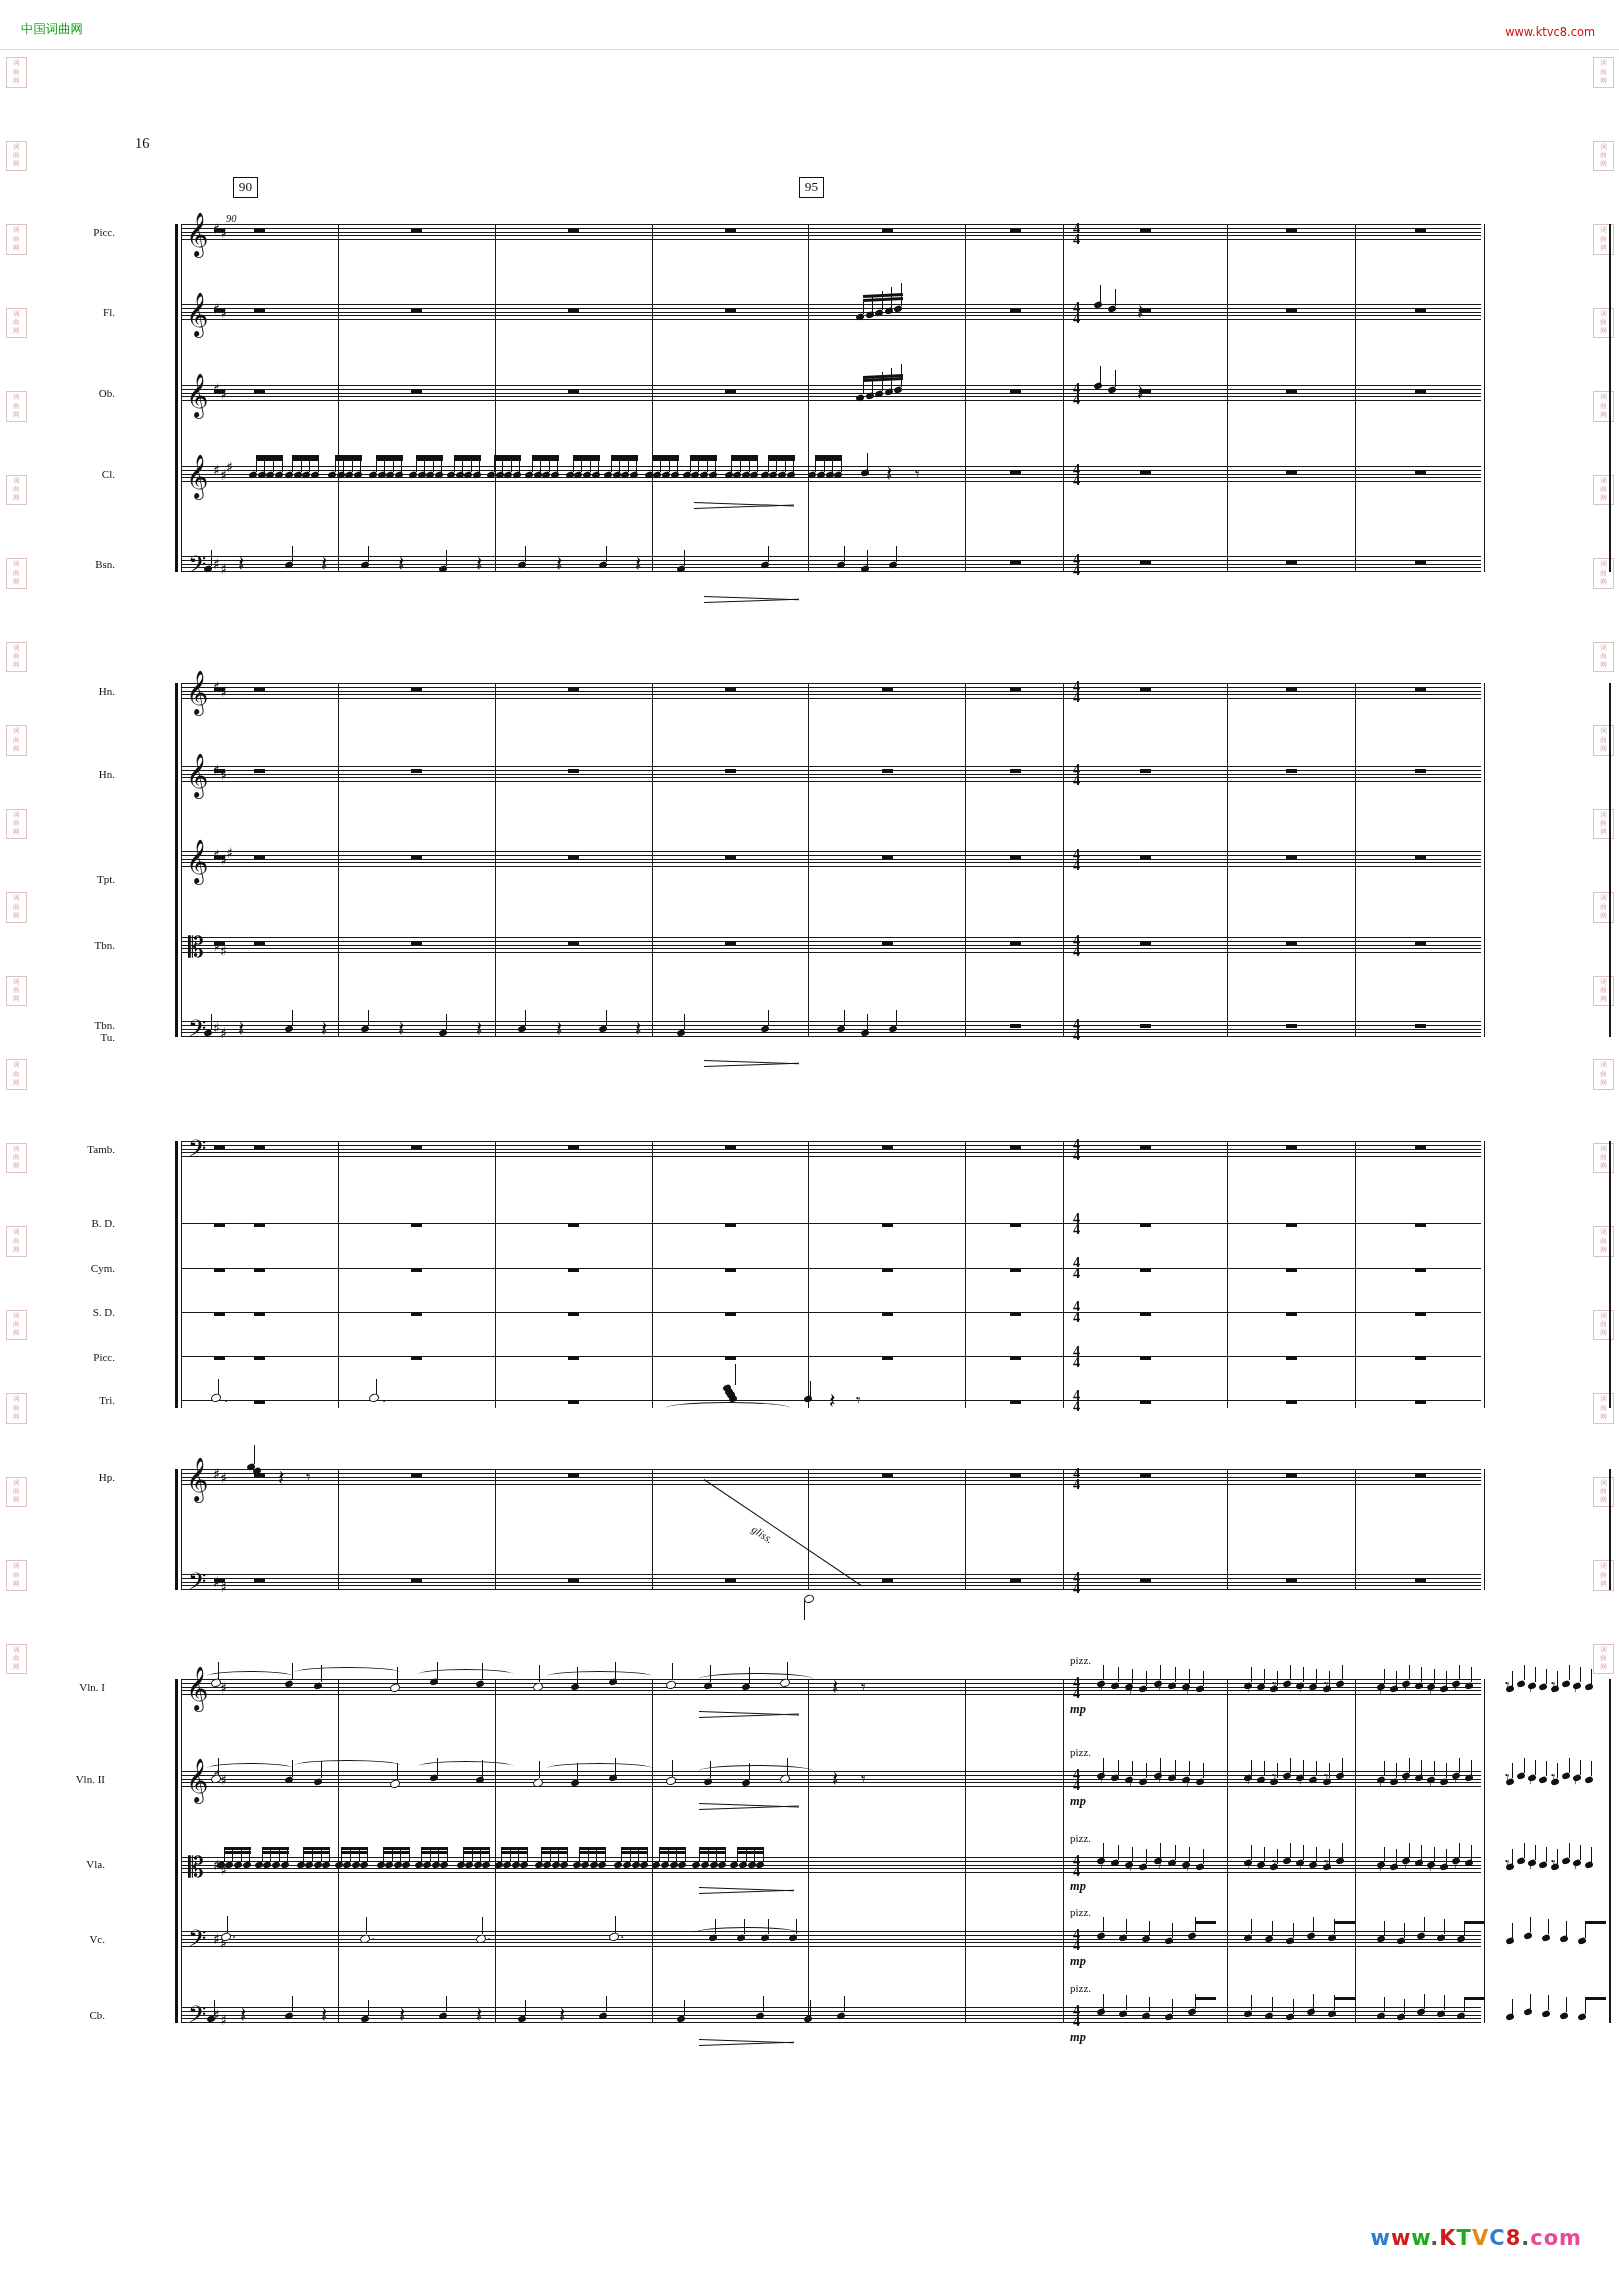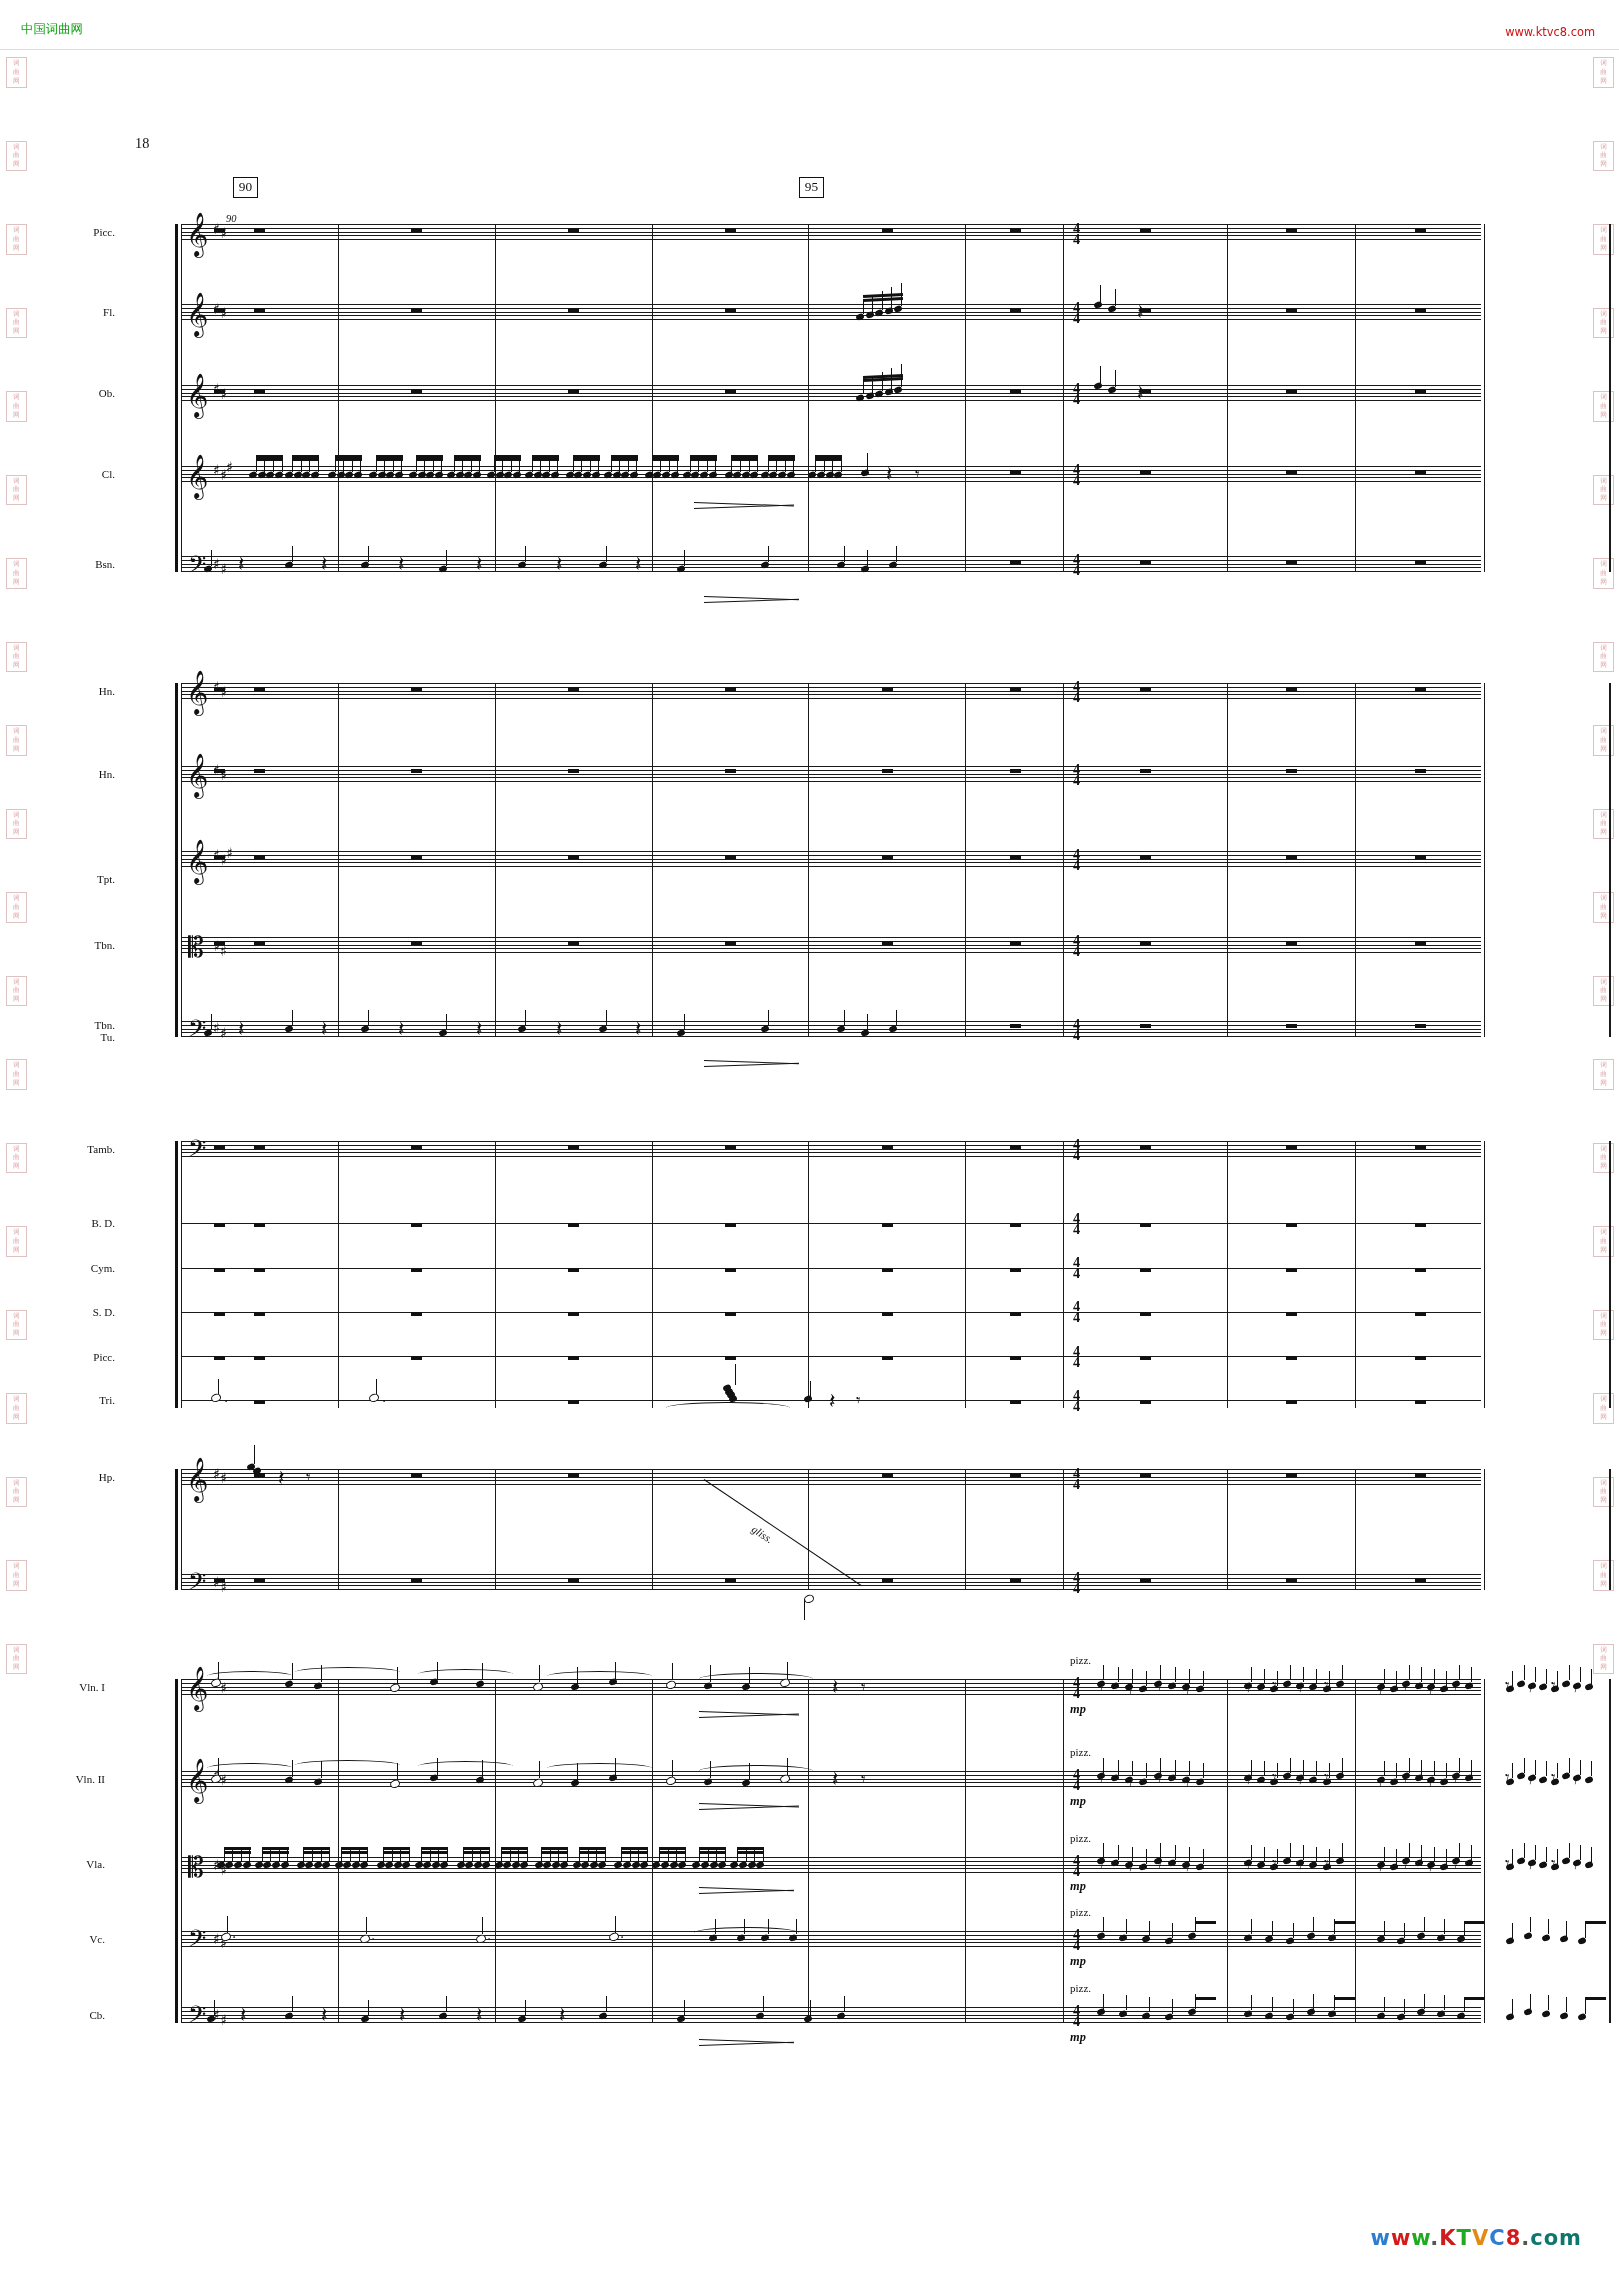--- a/index.html
+++ b/index.html
@@ -47,21 +47,21 @@
     font-size:21px;letter-spacing:1px;
     font-family:"DejaVu Sans",sans-serif;font-weight:bold;
   }
   .footer .w{color:#2e7dd1;}
   .footer .k{color:#d21b1b;}
   .footer .t{color:#1faa1f;}
   .footer .v{color:#e58a10;}
   .footer .c{color:#2e7dd1;}
   .footer .n8{color:#d21b1b;}
   .footer .dot{color:#555;}
-  .footer .com{color:#0f766e;}
+  .footer .com{color:#ec4899;}
 
   
   .score{position:absolute;left:0;top:0;width:1620px;height:2271px;}
   
   .staff{position:absolute;}
   .staff .ln{position:absolute;left:0;height:1px;background:#1a1a1a;width:100%;}
   .staff .ln:nth-child(1){top:0px;}
   .staff .ln:nth-child(2){top:3.8px;}
   .staff .ln:nth-child(3){top:7.6px;}
   .staff .ln:nth-child(4){top:11.4px;}
@@ -315,21 +315,21 @@
         <span>词</span>
         <span>曲</span>
         <span>网</span>
       </div>
     </div>
 
   <div class="hdr-left">中国词曲网</div>
   <div class="hdr-right">www.ktvc8.com</div>
   <div class="hdr-rule"></div>
 
-  <div class="page-num">18</div>
+  <div class="page-num">16</div>
 
   <div class="rehearsal" style="left:233px;top:177px;">90</div>
   <div class="rehearsal" style="left:799px;top:177px;">95</div>
   <div class="meas-num" style="left:226px;top:213px;">90</div>
 
   <div class="score" id="score-root">
       <div class="staff" style="left:181px;top:224px;width:1300px;height:16px;">
         <div class="ln"></div>
         <div class="ln"></div>
         <div class="ln"></div>

